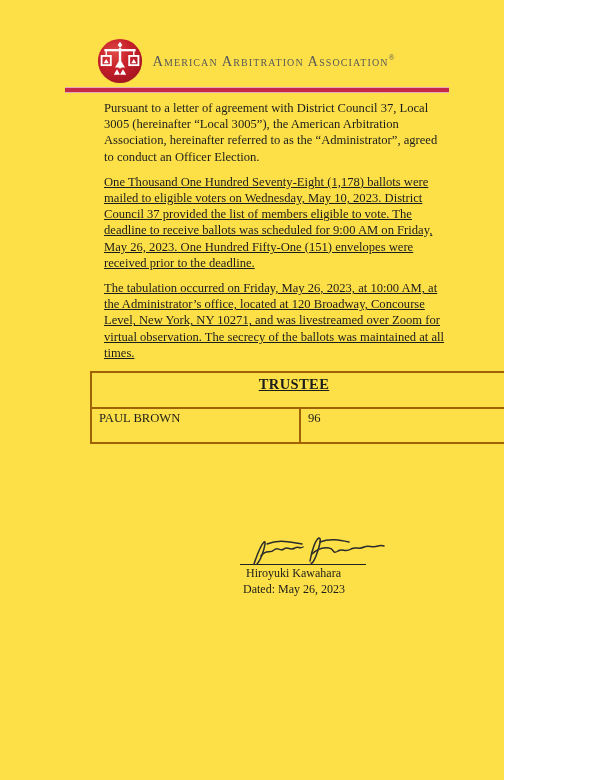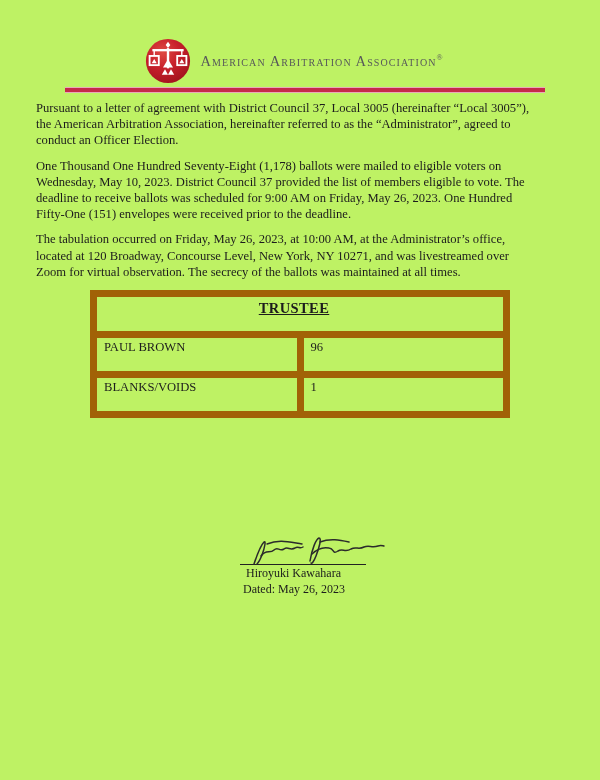--- a/index.html
+++ b/index.html
@@ -1,19 +1,19 @@
 <!DOCTYPE html>
 <html><head>
 <meta charset="utf-8">
 <style>
   html,body { margin:0; padding:0; background:#ffffff; }
   .page {
     position:relative;
-    width:600px; height:780px;
-    background:#bef264;
+    width:504px; height:780px;
+    background:#fde047;
     font-family:"Liberation Serif", serif;
     color:#1c1c1c;
     overflow:hidden;
   }
   
   .logo-row {
     display:flex; align-items:center; justify-content:center;
     padding-top:38px; gap:9px; margin-left:-12px;
   }
   .logo-badge { width:46px; height:46px; flex:0 0 auto; }
@@ -29,34 +29,34 @@
   .titles { text-align:center; margin-top:10px; }
   .title-dept  { font-style:italic; font-size:13.5px; line-height:17px; }
   .title-cert  { font-style:italic; font-size:15.5px; line-height:20px; }
   .title-local { font-weight:bold;  font-size:19.5px; line-height:24px; }
   .red-rule {
     height:4px; margin:3px 55px 0 65px;
     border-top:1px solid #e8aab8; border-bottom:1px solid #e8aab8;
   }
   
   .para {
-    margin:7px 58px 0 36px;
+    margin:7px 58px 0 104px;
     font-size:12.6px; line-height:16.2px;
     text-align:left;
   }
-  .para + .para { margin-top:9px; }
+  .para + .para { margin-top:9px;text-decoration:underline; }
   
   .results {
     border-collapse:collapse;
     margin:10px 0 0 90px;
     width:420px;
     table-layout:fixed;
   }
   .results td {
-    border:7px solid #a16207;
+    border:2px solid #a16207;
     vertical-align:top;
     font-size:12.6px;
     padding:2px 19px 0 7px;
   }
   .results .hdr-cell { height:31px; text-align:center; padding-top:3px; }
   .results .hdr-text {
     font-weight:bold; font-size:14.5px; letter-spacing:0.4px;
     text-decoration:underline;
   }
   .results .name-cell  { width:325px; height:31px;margin-left:48px; }
@@ -107,24 +107,20 @@
 
   <table class="results">
     <tbody>
       <tr>
         <td class="hdr-cell" colspan="2"><span class="hdr-text">TRUSTEE</span></td>
       </tr>
       <tr>
         <td class="name-cell">PAUL BROWN</td>
         <td class="votes-cell">96</td>
       </tr>
-      <tr>
-        <td class="name-cell">BLANKS/VOIDS</td>
-        <td class="votes-cell">1</td>
-      </tr>
     </tbody>
   </table>
 
   <div class="sig-block">
     <svg class="sig-scrawl" width="140" height="34" viewBox="0 0 140 34">
       <g fill="none" stroke="#2b2b2b" stroke-width="1.5" stroke-linecap="round">
         <path d="M6,30 C9,21 13,11 16,8 C18,6 17,13 14,21 C12,26 10,29 9,30"></path>
         <path d="M13,22 C18,15 22,20 26,16 C30,12 31,18 36,15 C40,12 42,17 47,14 C50,12 52,15 55,13"></path>
         <path d="M19,10 C31,5 41,8 54,10"></path>
         <path d="M62,27 C64,15 68,5 71,4 C74,4 71,14 68,22 C66,27 64,30 63,29"></path>

